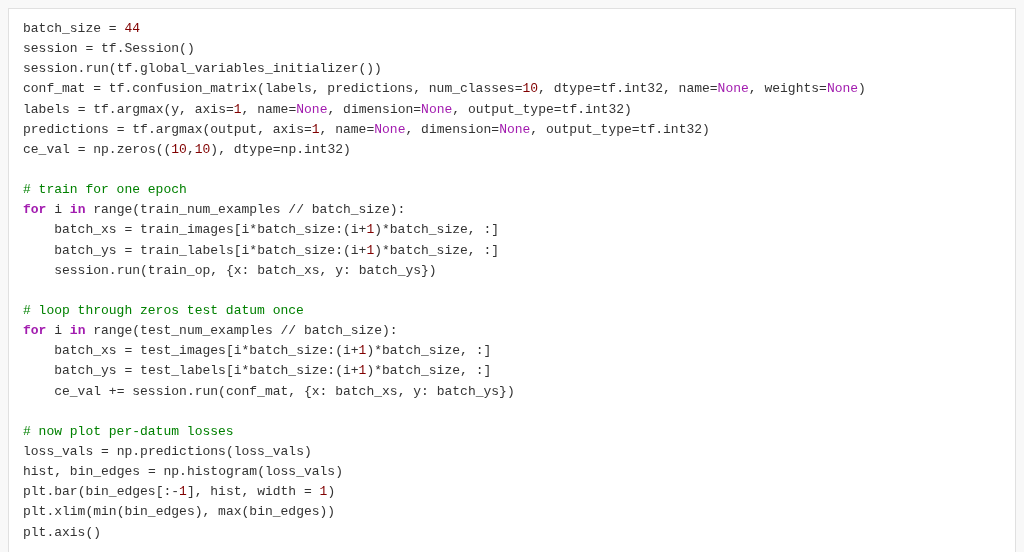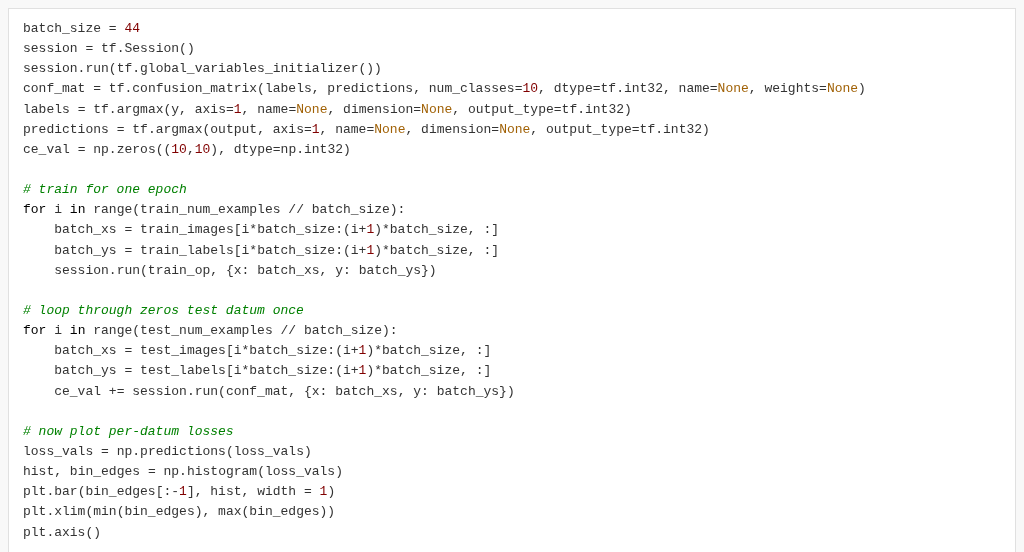--- a/index.html
+++ b/index.html
@@ -15,24 +15,24 @@
       background: #ffffff;
       border: 1px solid #e0e0e0;
       margin: 8px;
       padding: 10px 14px;
       line-height: 1.55;
       overflow: hidden;
     }
     .code-block {
       white-space: pre;
     }
-    .c-keyword { color: #000000; font-weight: normal; }
-    .c-comment { color: #008000; font-style: italic; }
+    .c-keyword { color: #a21caf; font-weight: bold; }
+    .c-comment { color: #008000; }
     .c-number { color: #800000; }
-    .c-none { color: #a16207; } 
+    .c-none { color: #a21caf; } 
     .c-varname { color: #333333; }
     .c-funcname { color: #333333; }
     .c-operator { color: #333333; }
   </style>
 </head>
 <body>
 
 <div>
   <div class="code-container">
     <div class="code-block"><span class="c-varname">batch_size</span> <span class="c-operator">=</span> <span class="c-number">44</span>

